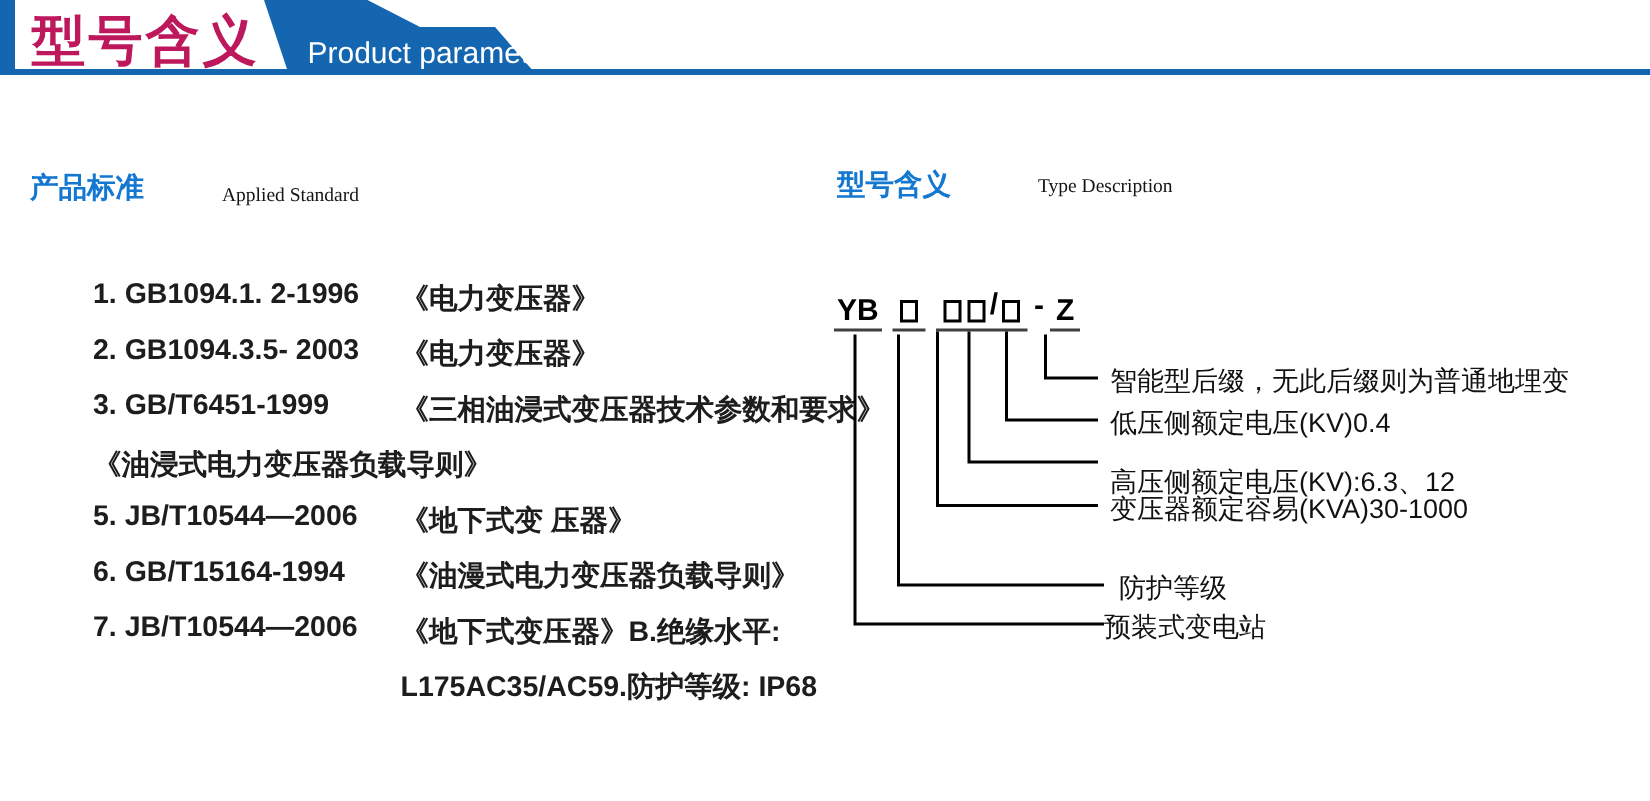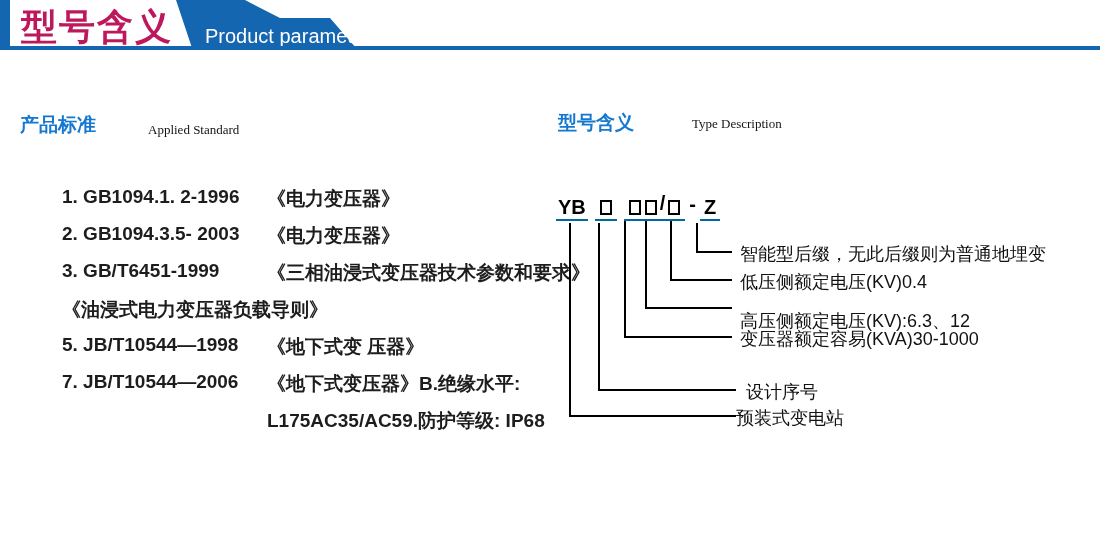--- a/index.html
+++ b/index.html
@@ -65,21 +65,21 @@
     white-space: nowrap;
   }
   .std-code { width: 205px; flex: 0 0 205px; }
   .std-desc { flex: 1; }
   
   .model-row {
     position: absolute; left: 556px; top: 194px;
     display: flex; align-items: flex-end;
     height: 27px;
   }
-  .m-underline { border-bottom: 2px solid #0369a1; }
+  .m-underline { border-bottom: 2px solid #404040; }
   .m-prefix {
     font-size: 20px; font-weight: bold; color: #000;
     padding: 0 2px 1px 2px; line-height: 22px;
   }
   .m-boxwrap { display: flex; align-items: flex-end; padding: 0 3px 4px 3px; }
   .m-box {
     width: 12px; height: 15px;
     border: 2px solid #000; background: #fff;
     margin: 0 2px;
   }
@@ -141,22 +141,26 @@
       <span class="std-desc">《电力变压器》</span>
     </div>
     <div class="std-row">
       <span class="std-code">3. GB/T6451-1999</span>
       <span class="std-desc">《三相油浸式变压器技术参数和要求》</span>
     </div>
     <div class="std-row">
       <span class="std-desc">《油浸式电力变压器负载导则》</span>
     </div>
     <div class="std-row">
-      <span class="std-code">5. JB/T10544—1998</span>
+      <span class="std-code">5. JB/T10544—2006</span>
       <span class="std-desc">《地下式变 压器》</span>
+    </div>
+    <div class="std-row">
+      <span class="std-code">6. GB/T15164-1994</span>
+      <span class="std-desc">《油漫式电力变压器负载导则》</span>
     </div>
     <div class="std-row">
       <span class="std-code">7. JB/T10544—2006</span>
       <span class="std-desc">《地下式变压器》B.绝缘水平:</span>
     </div>
     <div class="std-row">
       <span class="std-code"></span>
       <span class="std-desc">L175AC35/AC59.防护等级: IP68</span>
     </div>
   </div>
@@ -186,16 +190,16 @@
       <polyline points="646,221 646,308 732,308"></polyline>
       <polyline points="671,221 671,280 732,280"></polyline>
       <polyline points="697,223 697,252 732,252"></polyline>
     </g>
   </svg>
 
   <div id="lbl-0" class="model-label">智能型后缀，无此后缀则为普通地埋变</div>
   <div id="lbl-1" class="model-label">低压侧额定电压(KV)0.4</div>
   <div id="lbl-2" class="model-label">高压侧额定电压(KV):6.3、12</div>
   <div id="lbl-3" class="model-label">变压器额定容易(KVA)30-1000</div>
-  <div id="lbl-4" class="model-label">设计序号</div>
+  <div id="lbl-4" class="model-label">防护等级</div>
   <div id="lbl-5" class="model-label">预装式变电站</div>
 
 </div>
 
 </body></html>

